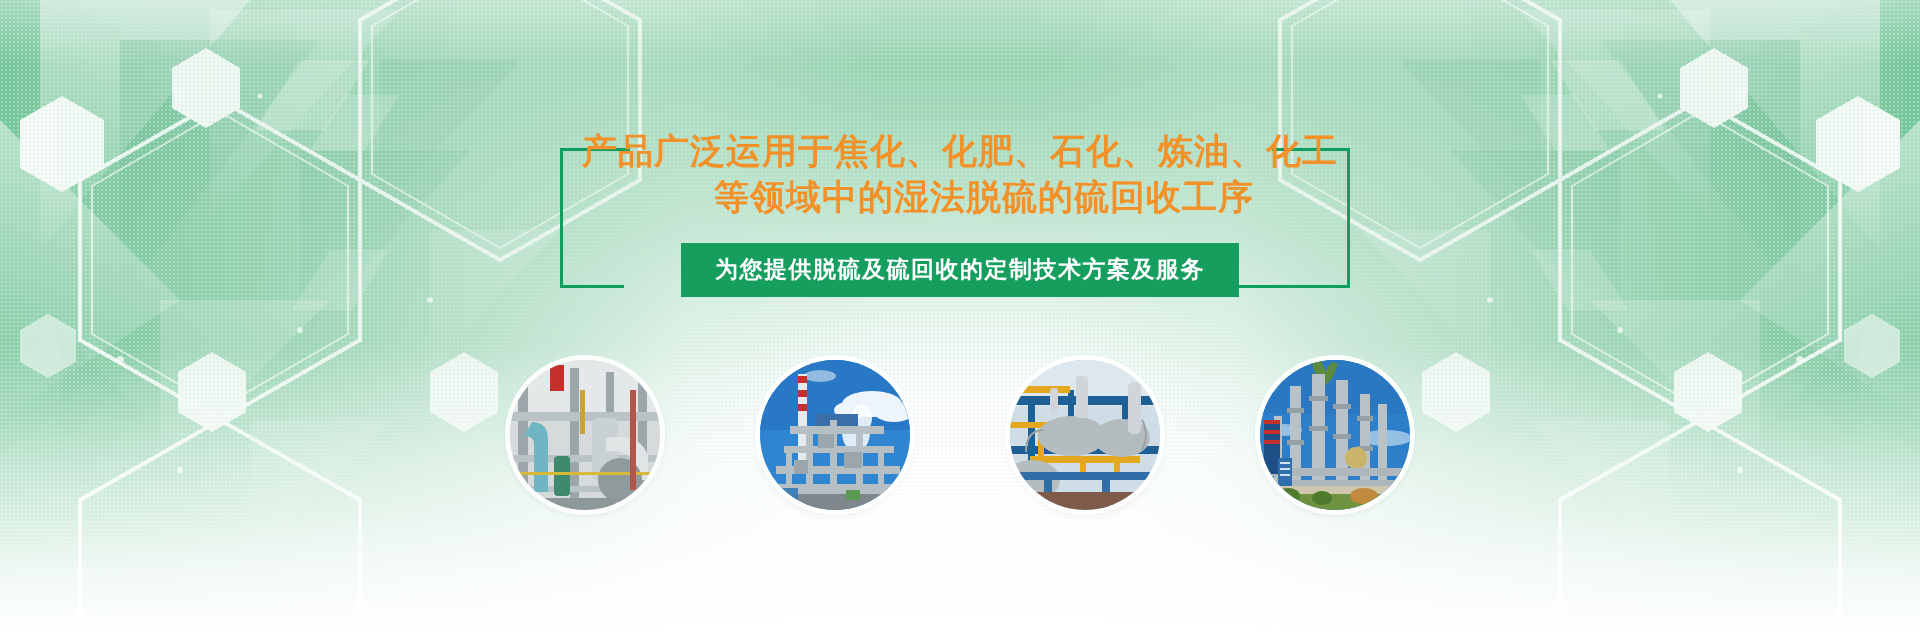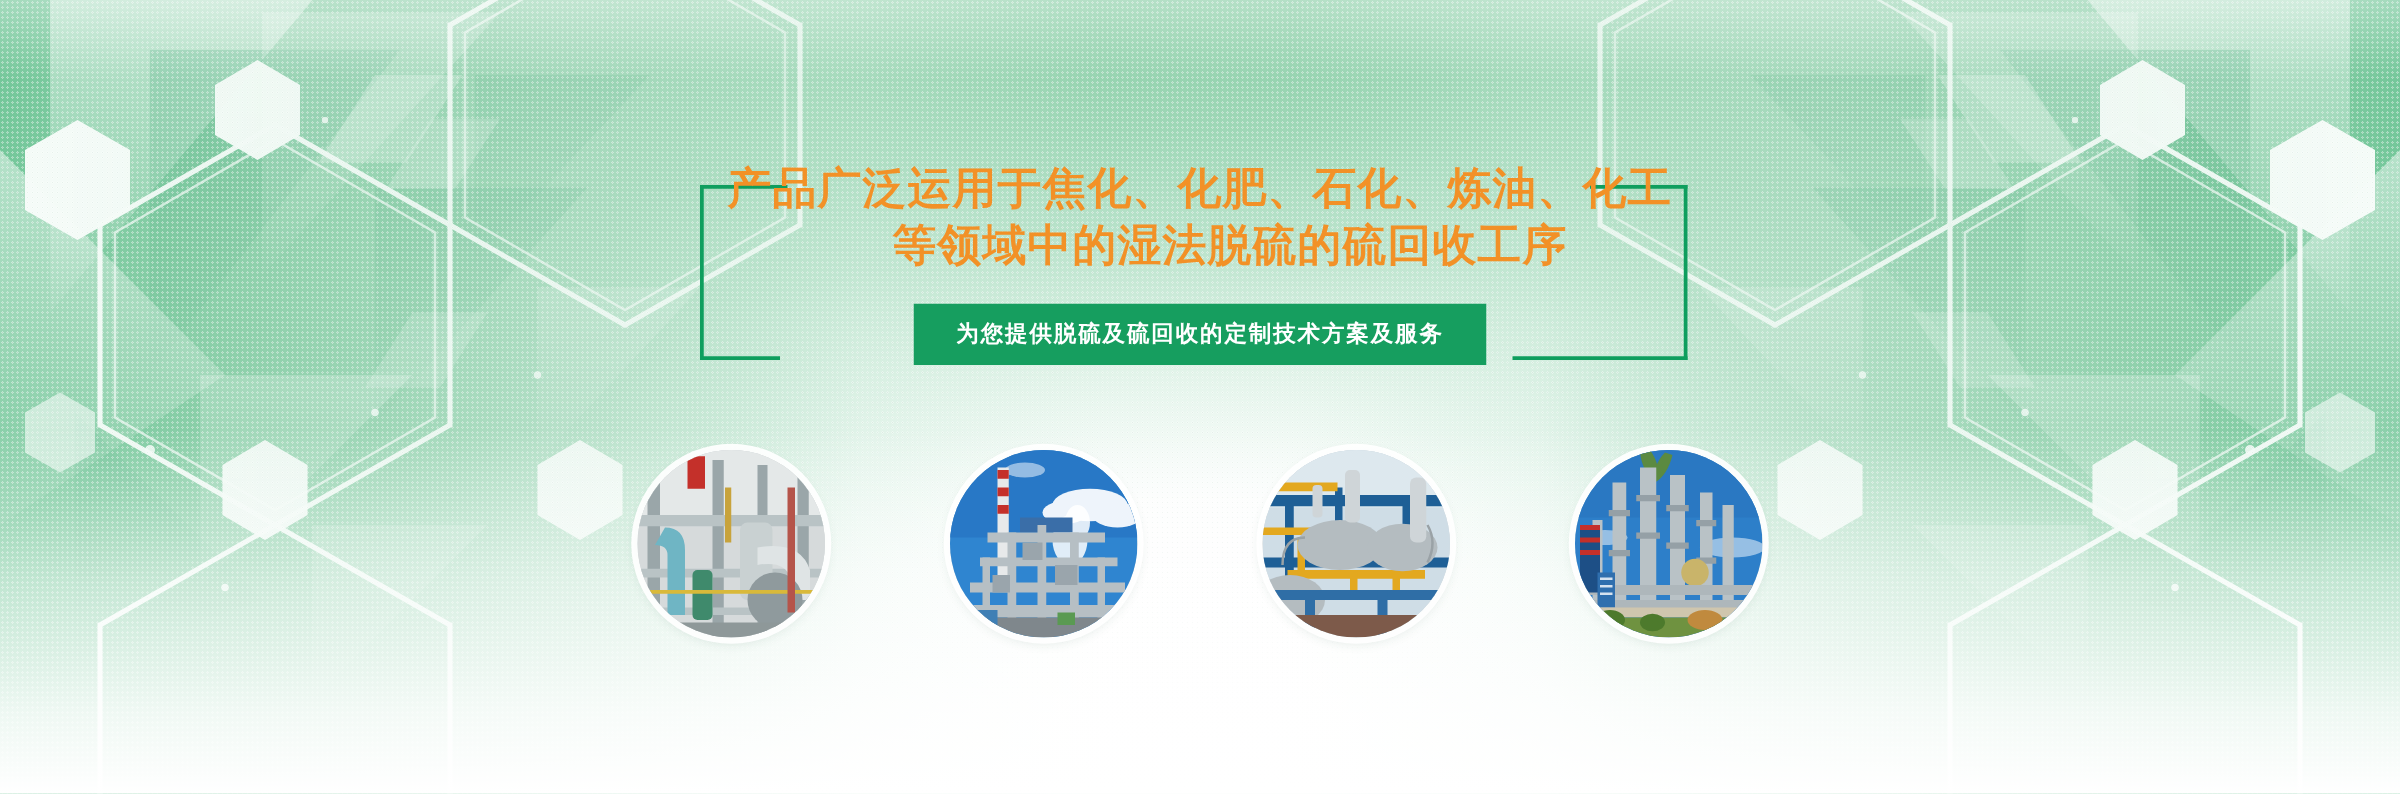--- a/index.html
+++ b/index.html
@@ -91,21 +91,21 @@
   }
   .headline .l2 { display:block;margin-left:48px; }
 
   .subbanner {
     position:absolute;
     left: 50%;
     transform: translateX(-50%);
     top: 243px;
     background: #169e5f;
     color: #ffffff;
-    font-size: 18px;
+    font-size: 23px;
     font-weight: bold;
     letter-spacing: 1.5px;
     line-height: 1;
     padding: 15px 34px 16px 34px;
     white-space: nowrap;
   }
 
   
   .circles {
     position:absolute;

